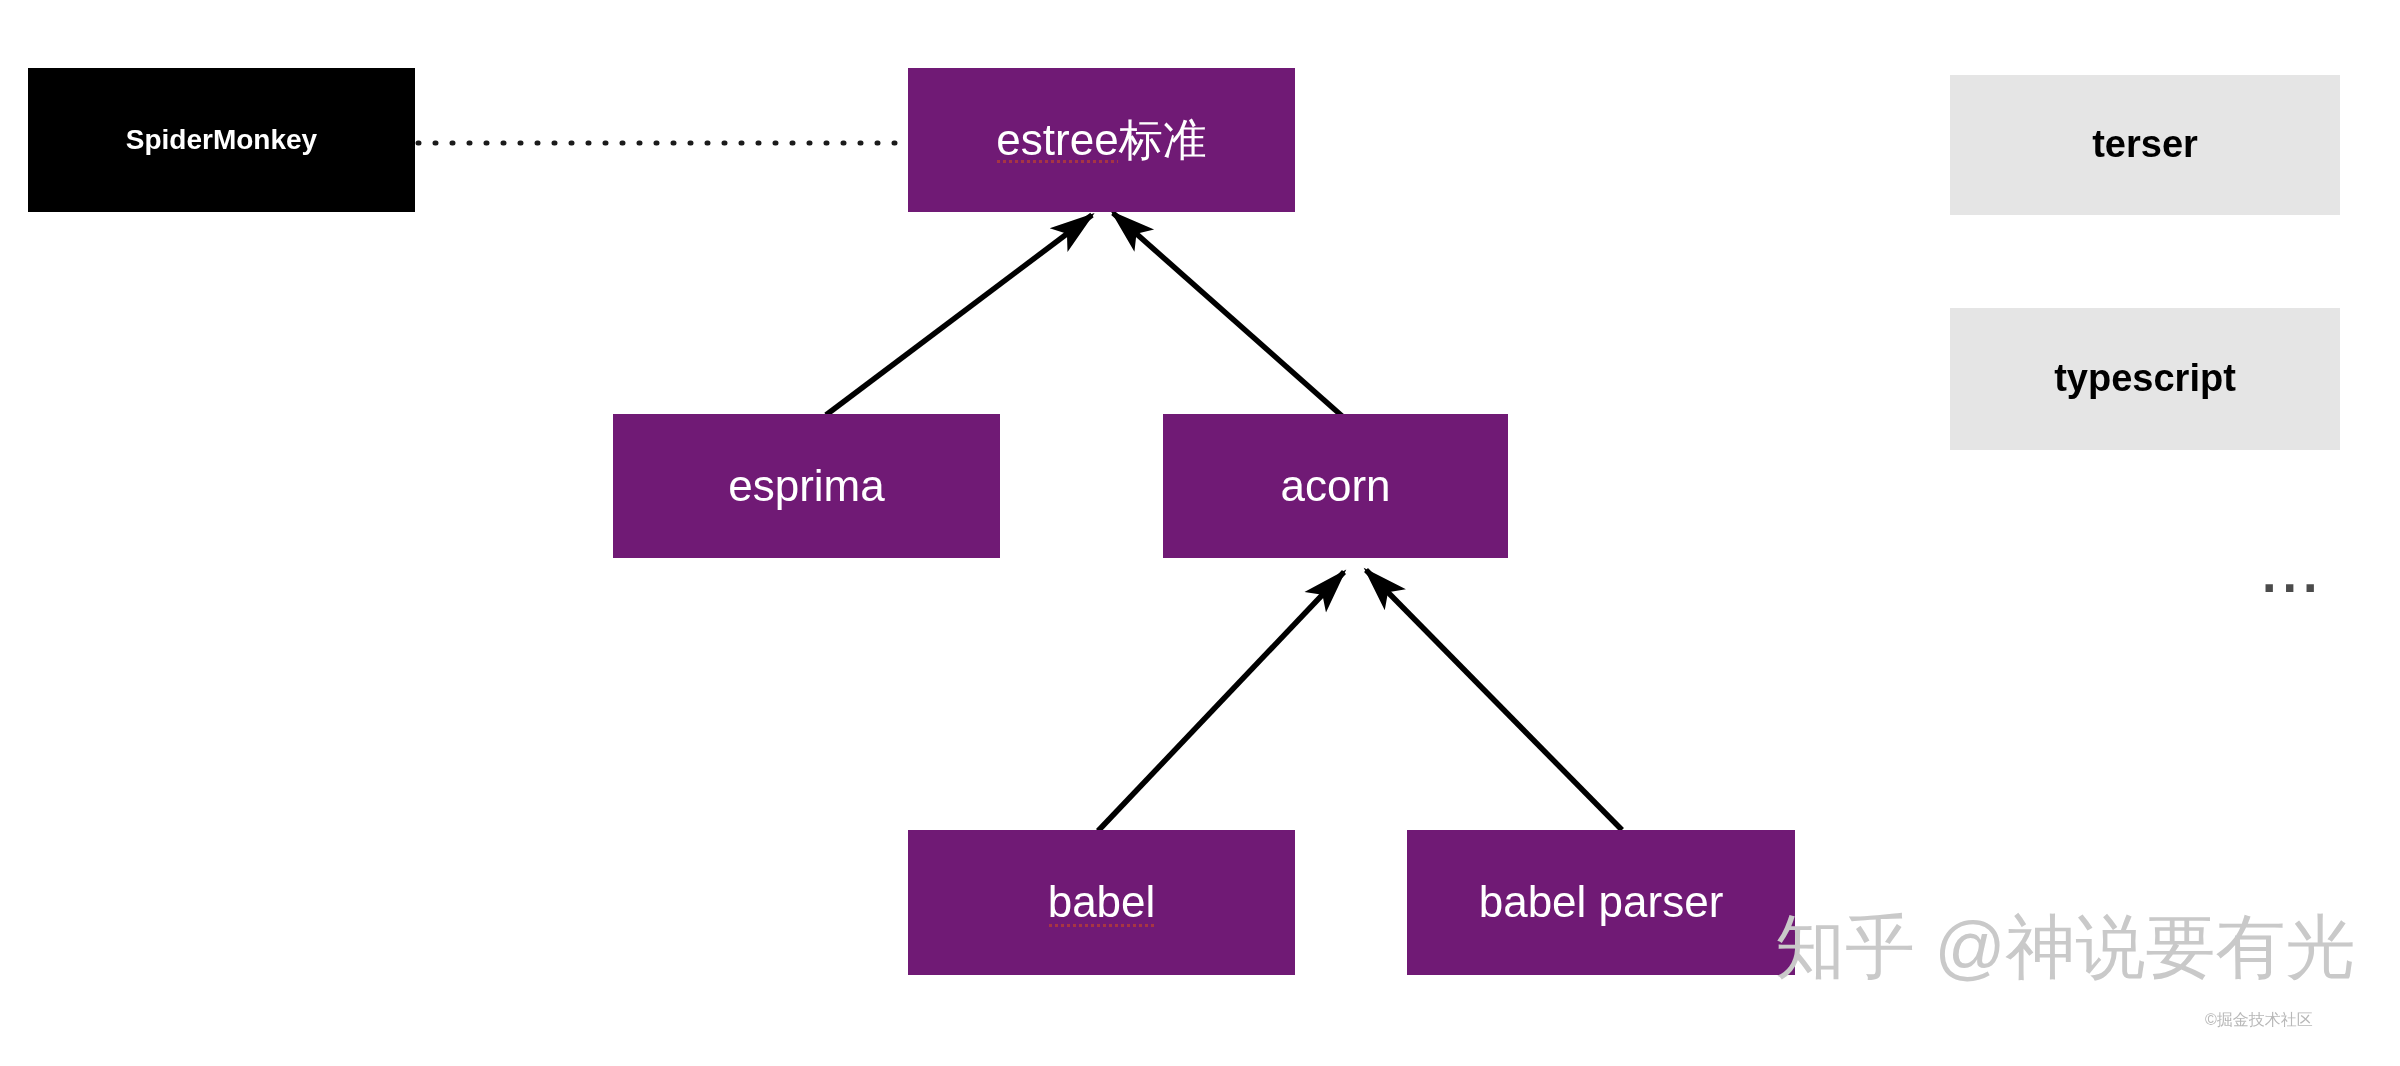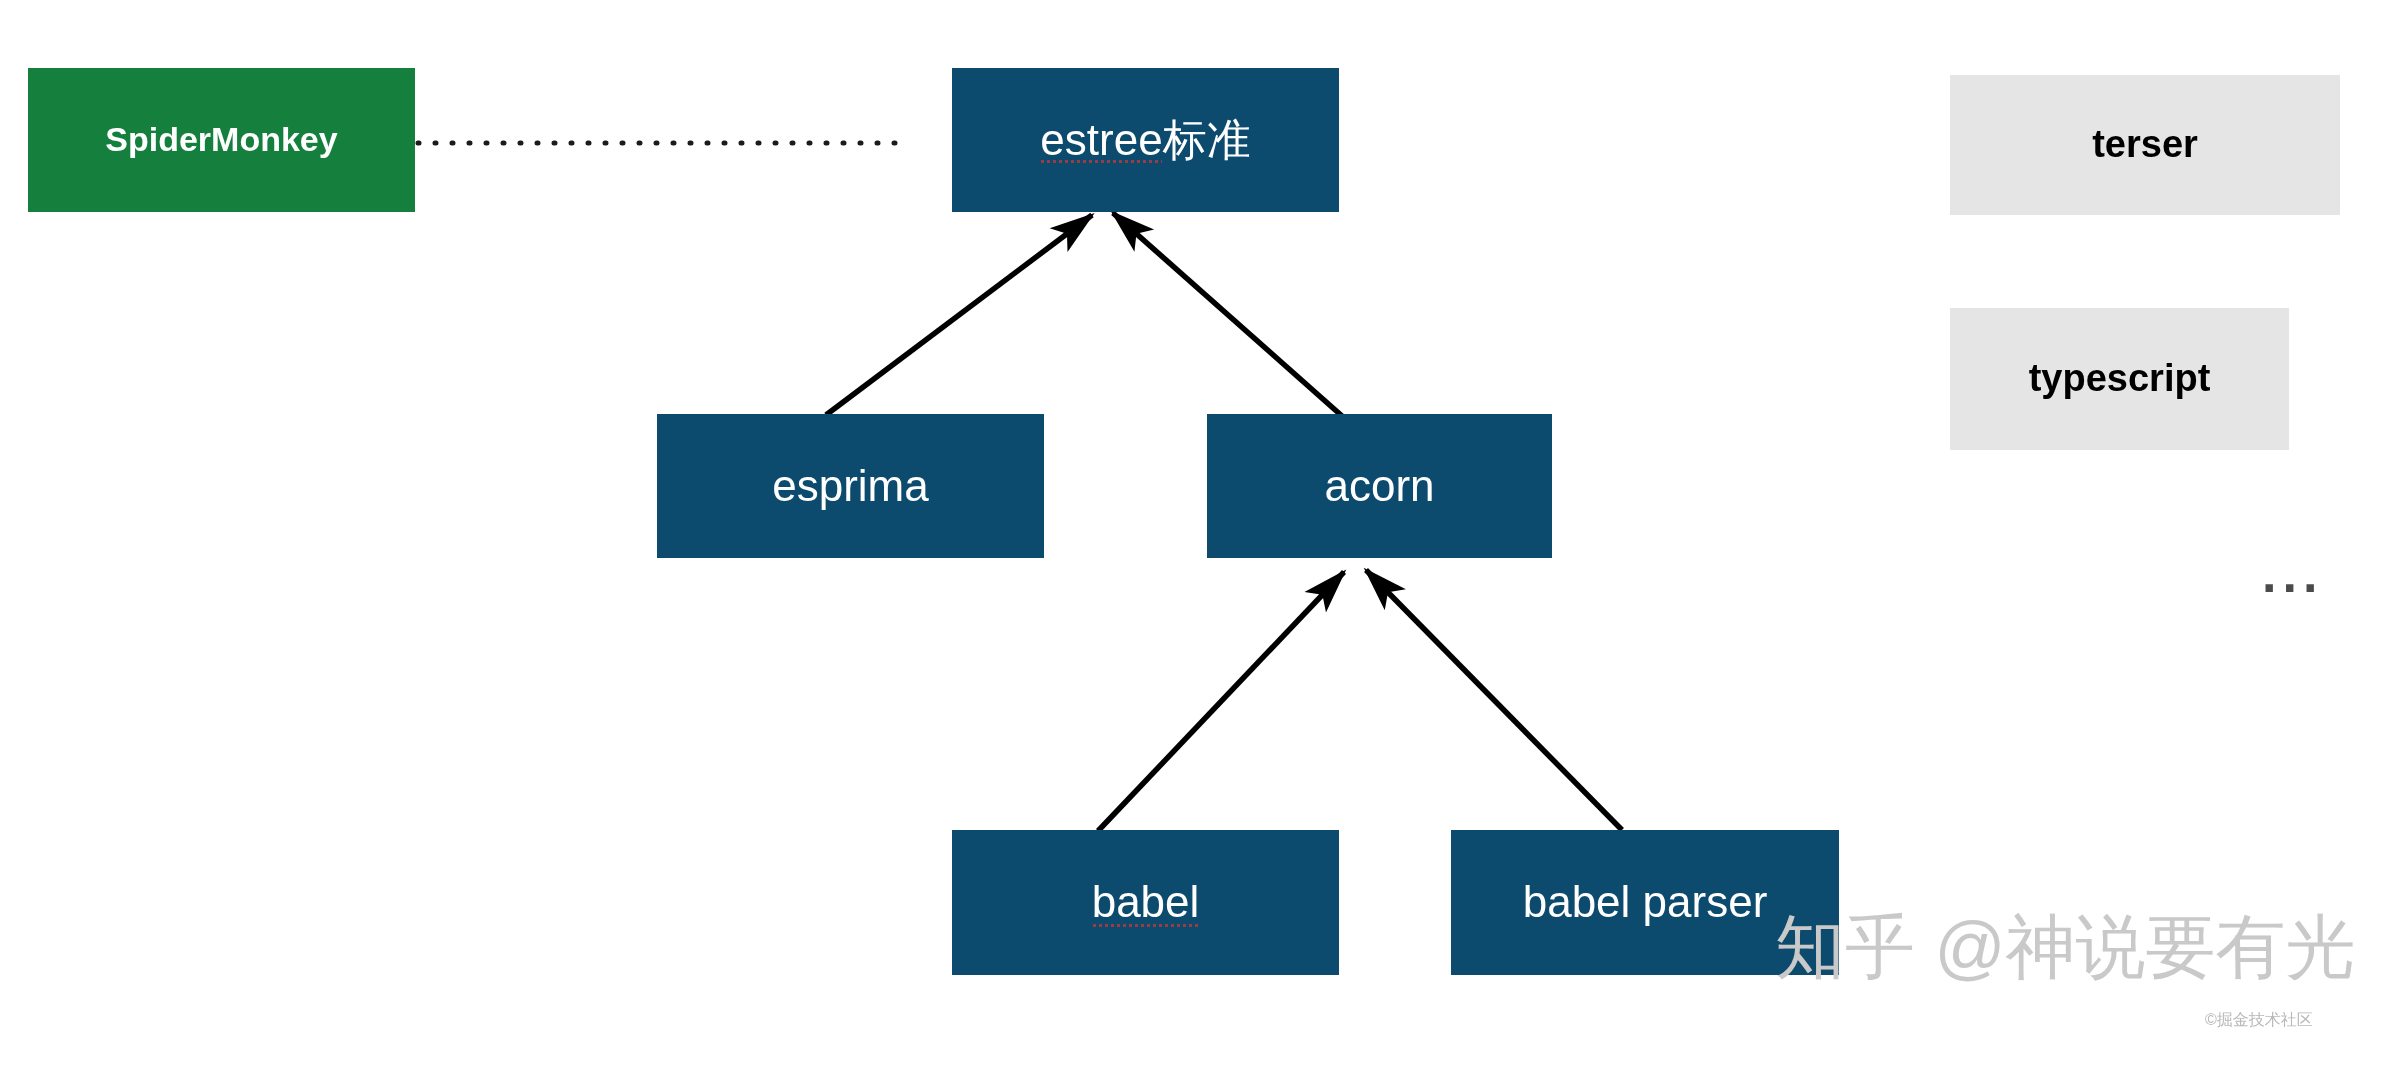--- a/index.html
+++ b/index.html
@@ -21,30 +21,29 @@
     position: absolute;
     display: flex;
     align-items: center;
     justify-content: center;
     box-sizing: border-box;
     text-align: center;
     line-height: 1.15;
     user-select: none;
   }
   .node-blue {
-    background: #0c4a6e;
+    background: #701a75;
     color: #ffffff;
     font-size: 44px;
     font-weight: 400;
-    margin-left: 44px;
   }
   .node-dark {
-    background: #15803d;
+    background: #000000;
     color: #ffffff;
-    font-size: 34px;
+    font-size: 28px;
     font-weight: 700;
   }
   .node-orange {
     background: #e5e5e5;
     color: #000000;
     font-size: 38px;
     font-weight: 700;
   }
   .node-label {
     display: inline-block;
@@ -148,21 +147,21 @@
   </div>
 
   <div class="node node-blue" style="left:1407px; top:830px; width:388px; height:145px;">
     <span class="node-label">babel parser</span>
   </div>
 
   <div class="node node-orange" style="left:1950px; top:75px; width:390px; height:140px;">
     <span class="node-label">terser</span>
   </div>
 
-  <div class="node node-orange" style="left:1950px; top:308px; width:339px; height:142px;">
+  <div class="node node-orange" style="left:1950px; top:308px; width:390px; height:142px;">
     <span class="node-label">typescript</span>
   </div>
 
   <div class="ellipsis" style="left:2262px; top:548px;">...</div>
 
   <div class="watermark-main" style="left:1775px; top:912px;">知乎 @神说要有光</div>
 
   <div class="watermark-sub" style="left:2205px; top:1012px;">©掘金技术社区</div>
 
 </div>

